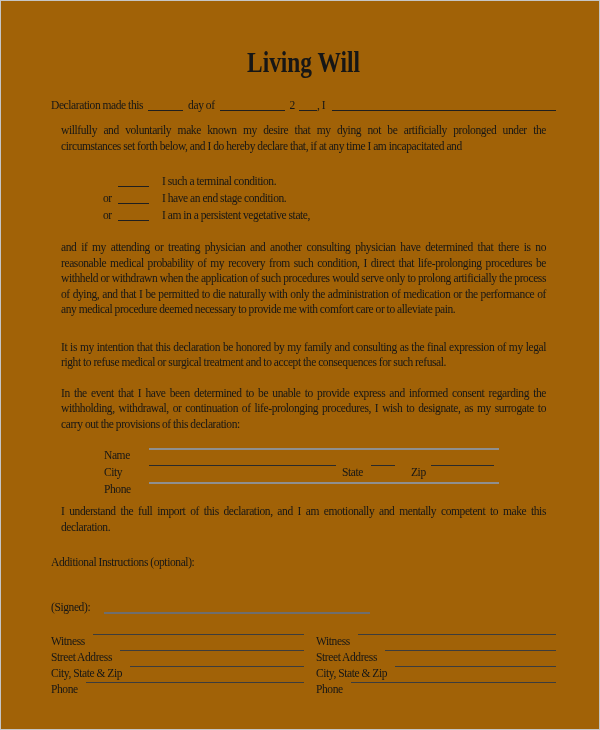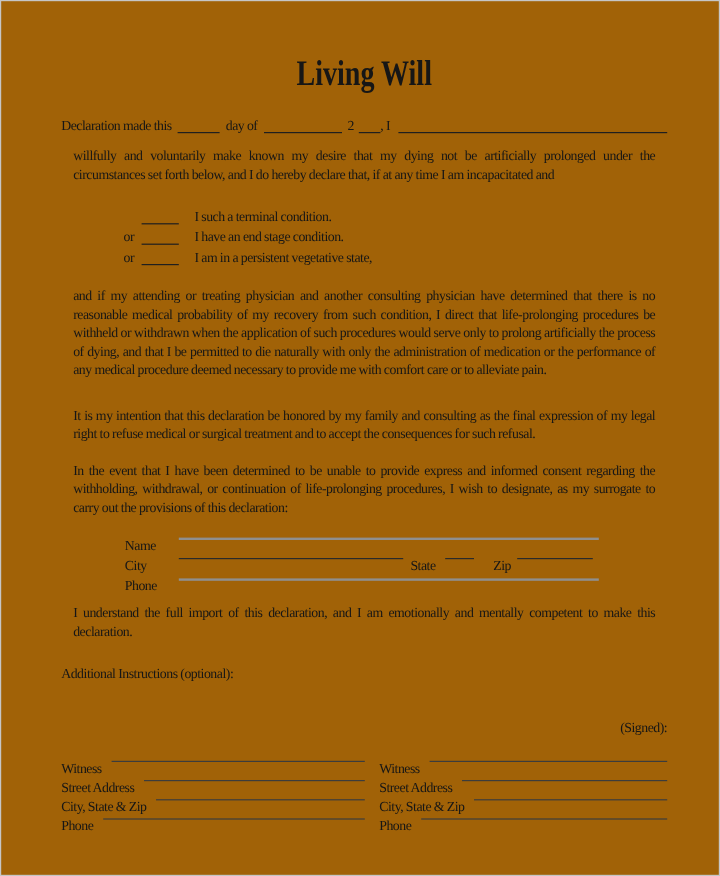--- a/index.html
+++ b/index.html
@@ -77,21 +77,21 @@
   .fline-dark { border-bottom: 1.5px solid #2a2a2a; }
   .city-line  { flex: 0 0 187px; }
   .state-label { margin-left: 6px; white-space: nowrap; }
   .state-line { flex: 0 0 24px; margin-left: 8px; }
   .zip-label { margin-left: 16px; white-space: nowrap; }
   .zip-line { flex: 0 0 63px; margin-left: 5px; }
 
   .p-competence { margin-top: 5px; }
   .addl { margin: 20px 0 0 0; }
 
-  .signed-row { display: flex; align-items: flex-end; height: 16px; margin-top: 29px; flex-direction: column; }
+  .signed-row { display: flex; align-items: flex-end; height: 16px; margin-top: 29px; }
   .signed-label { white-space: nowrap; }
   .sig-line {
     flex: 0 0 266px;
     margin: 0 0 2px 14px;
     border-bottom: 2px solid #6e6e6e;
     height: 0;
   }
 
   .witness-grid { display: flex; margin-top: 18px; }
   .wcol { display: block; }

